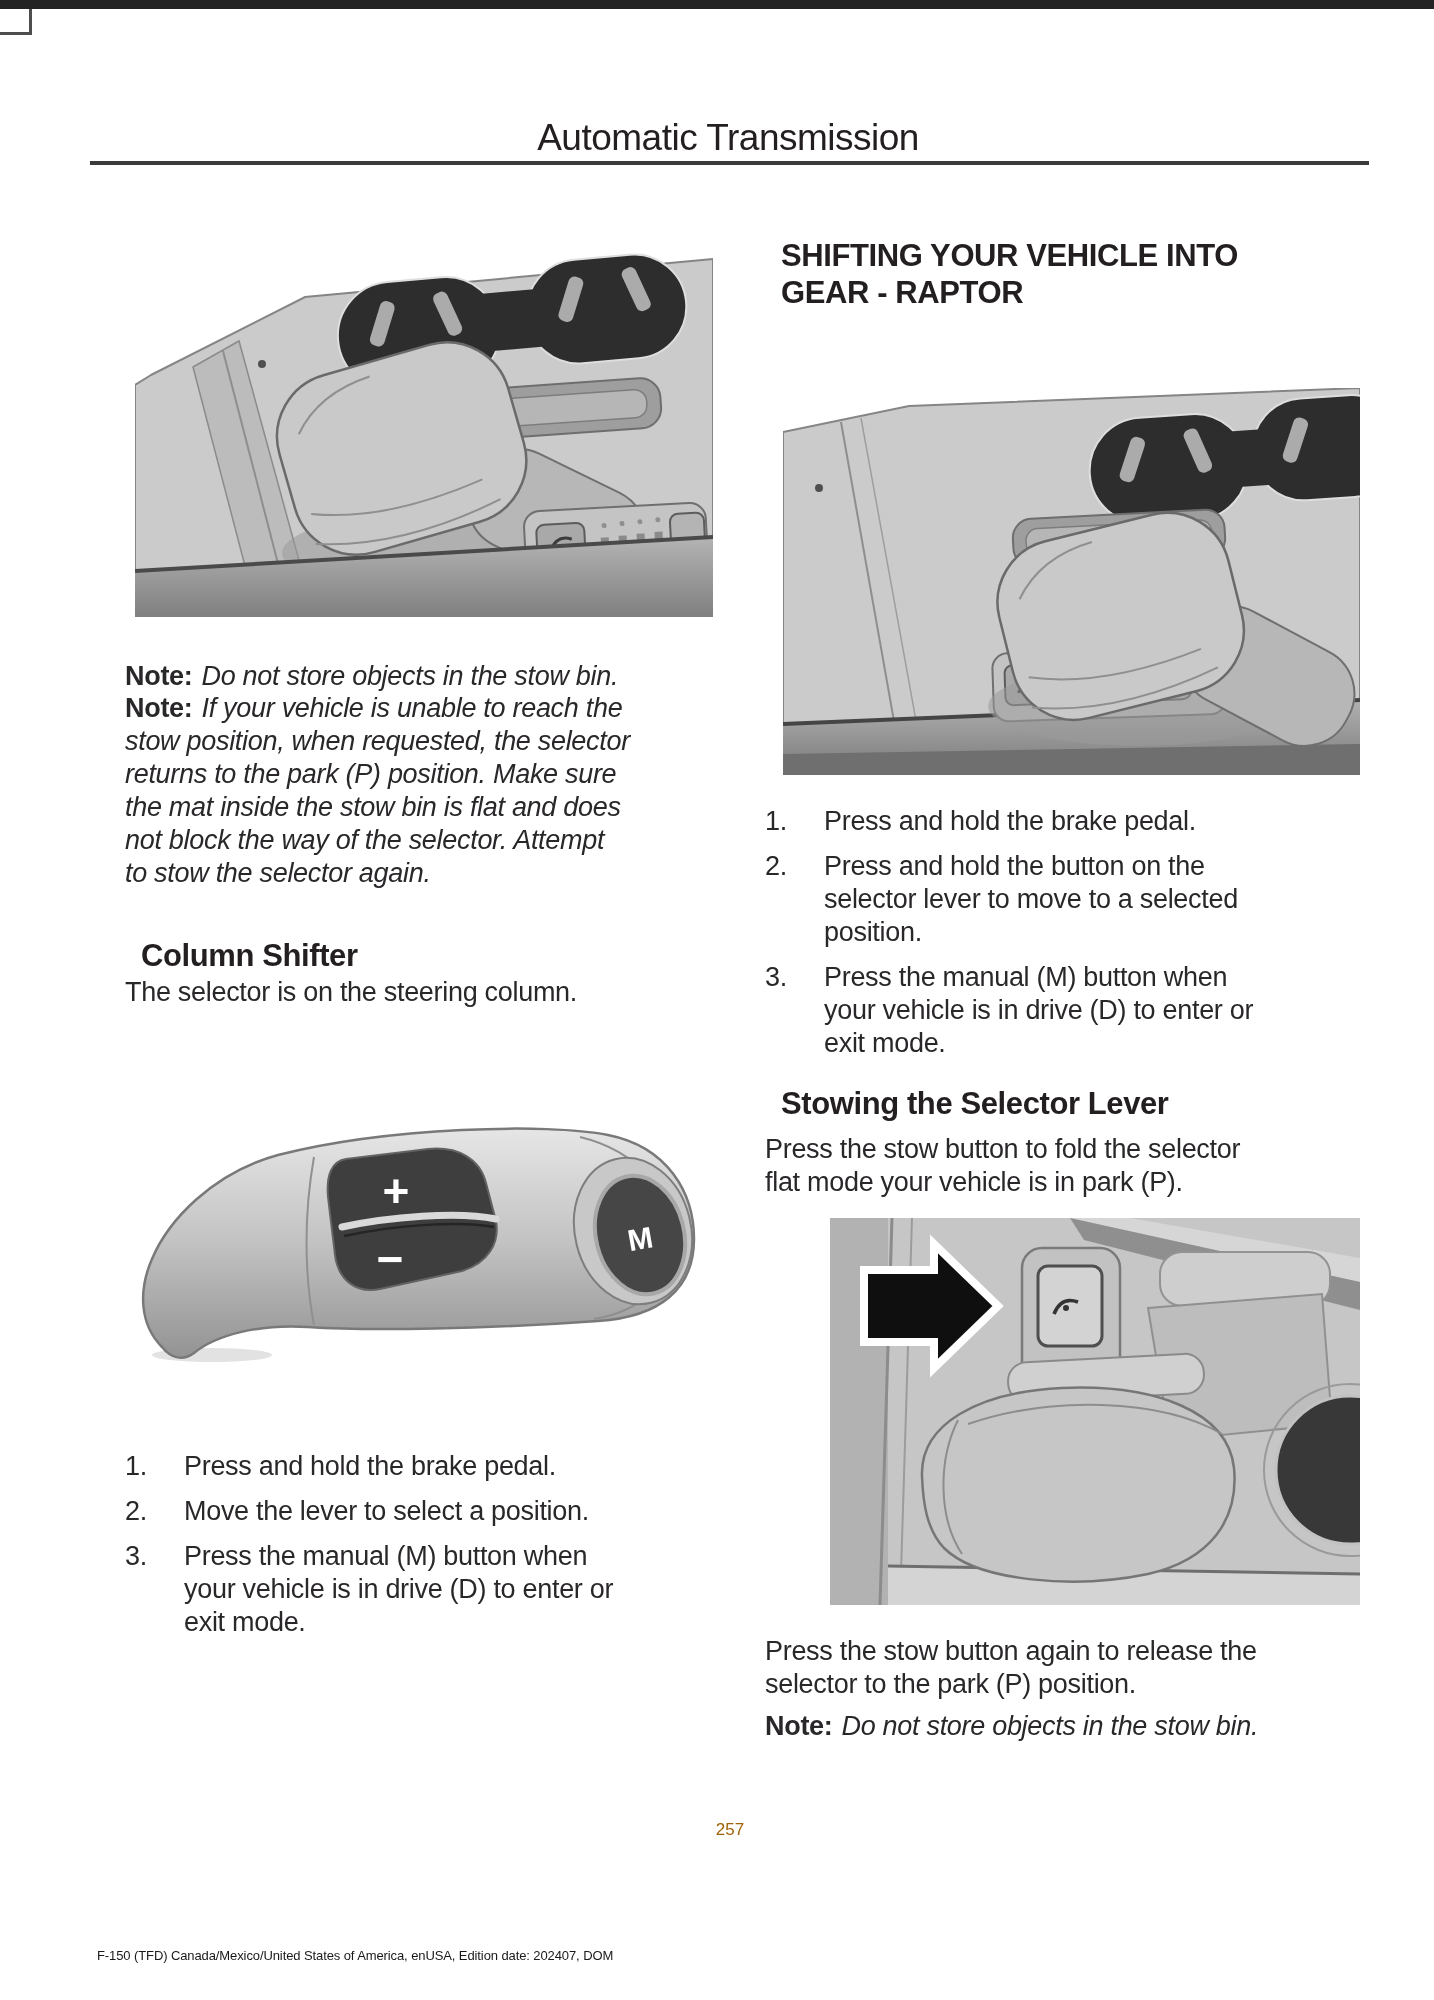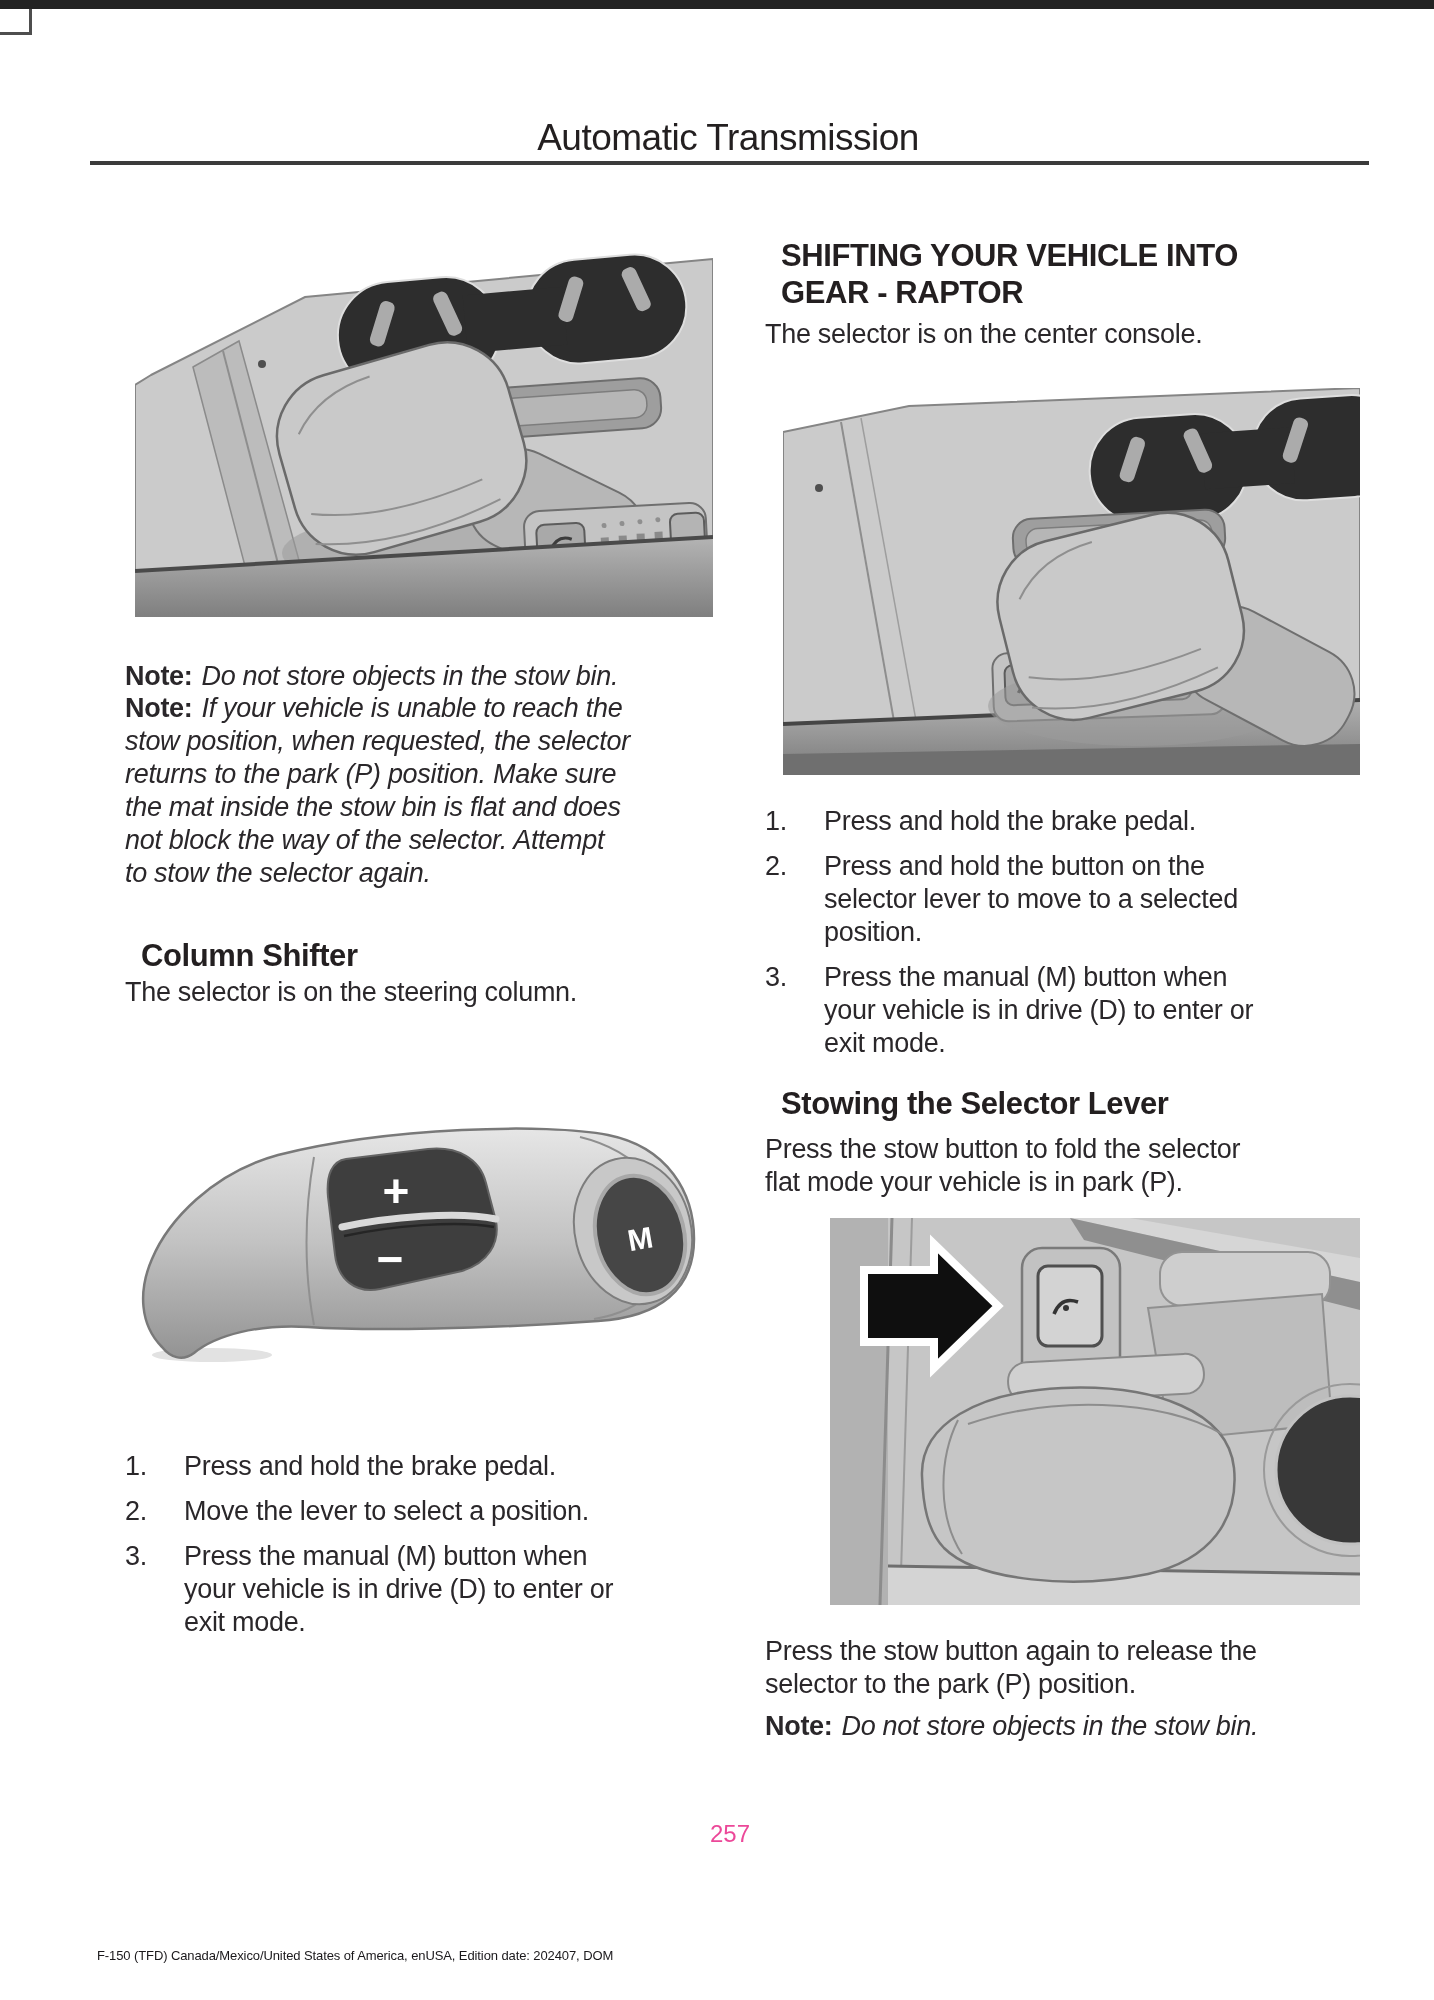--- a/index.html
+++ b/index.html
@@ -15,21 +15,21 @@
   .body-text{font-size:27px;line-height:33px;letter-spacing:-0.3px;margin:0;}
   .pre{white-space:pre-line;}
   .note-label{font-weight:bold;margin-right:9px;}
   .note-body{font-style:italic;}
   .heading2{font-size:31px;line-height:37px;font-weight:bold;letter-spacing:-0.4px;
             color:#231f20;margin:16px;}
   .steps{margin:0;padding:0;list-style:none;}
   .step{display:flex;margin-bottom:12px;}
   .step-num{flex:0 0 59px;}
   .step-text{flex:1;}
-  .pagenum{left:655px;top:1820px;width:150px;text-align:center;font-size:24px;color:#ec4899;}
+  .pagenum{left:655px;top:1820px;width:150px;text-align:center;font-size:17px;color:#a16207;}
   .footer{left:97px;top:1948px;width:700px;font-size:13px;letter-spacing:-0.1px;color:#1a181b;}
   .img-box{overflow:hidden;}
   svg text{font-family:"Liberation Sans",sans-serif;}
 </style>
 </head>
 <body>
 
 <div class="page">
 
   <div class="abs top-bar"></div>
@@ -150,21 +150,20 @@
       <span class="step-num">3.</span>
       <span class="step-text pre">Press the manual (M) button when
 your vehicle is in drive (D) to enter or
 exit mode.</span>
     </li>
   </ol>
 
   <h2 class="abs heading2 pre" style="left:765px;top:221px;width:600px;">SHIFTING YOUR VEHICLE INTO
 GEAR - RAPTOR</h2>
 
-  <p class="abs body-text" style="left:765px;top:318px;width:600px;">The selector is on the center console.</p>
 
   <div class="abs img-box" style="left:783px;top:388px;width:577px;height:387px;">
     <svg viewBox="0 0 577 387" width="577" height="387">
       <defs>
         <linearGradient id="sill3" x1="0" y1="0" x2="0" y2="1">
           <stop offset="0" stop-color="#b0b0b0"></stop>
             <stop offset="1" stop-color="#7a7a7a"></stop>
         </linearGradient>
       </defs>
       <path d="M0,44 L126,18 L577,0 L577,387 L0,387 Z" fill="#cbcbcb" stroke="#858585" stroke-width="2"></path>

